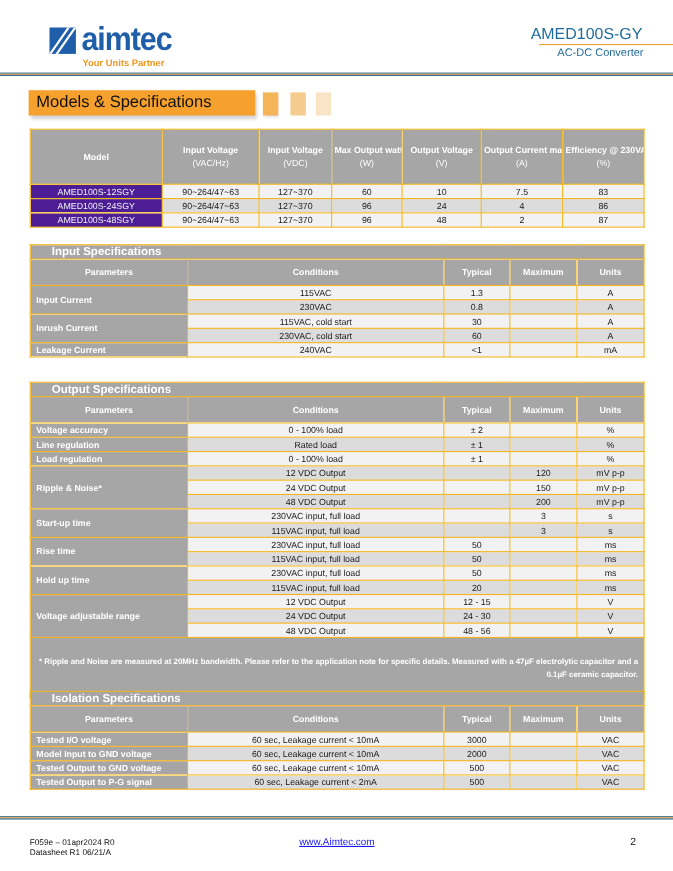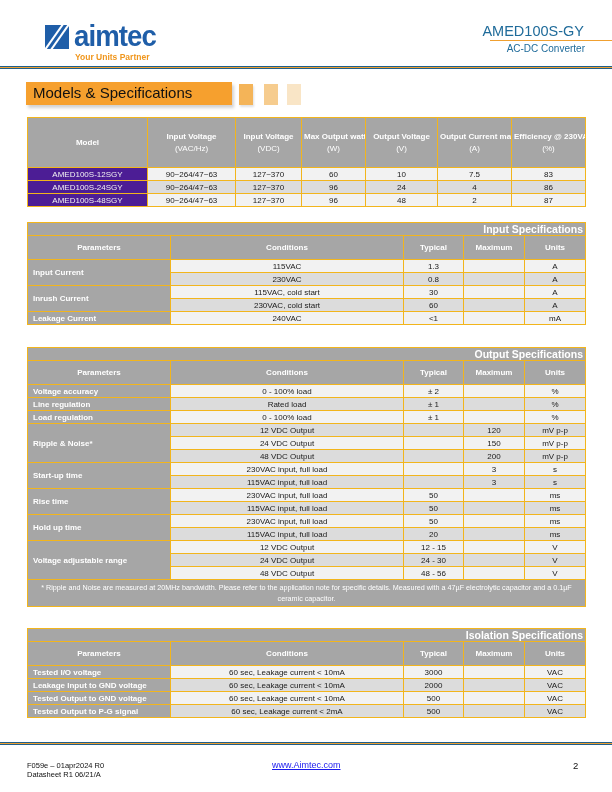--- a/index.html
+++ b/index.html
@@ -29,28 +29,28 @@
   .banner span { position: absolute; left: 7px; top: 2px; font-family: "Liberation Sans", sans-serif; font-size: 15px; color: #111; }
   .sq { position: absolute; top: 84px; width: 14px; height: 21px; }
   .sq1 { left: 239px; background: #f4b458; box-shadow: 1px 2px 2px rgba(0,0,0,0.12); }
   .sq2 { left: 264px; background: #f6cc8e; }
   .sq3 { left: 287px; background: #f9e5c6; }
 
   
   table { position: absolute; left: 27px; width: 558px; border-collapse: collapse; table-layout: fixed; font-family: "Liberation Sans", sans-serif; font-size: 8px; }
   td, th { border: 1px solid #f2b51c; text-align: center; vertical-align: middle; padding: 0 2px; line-height: 11px; white-space: nowrap; overflow: hidden; }
   th { background: #a6a6a6; color: #ffffff; font-weight: bold; }
-  .sect-title { background: #a6a6a6; color: #ffffff; font-weight: bold; text-align: right; font-size: 10.5px; padding-left: 4px; height: 22px; margin-left: 20px; }
+  .sect-title { background: #a6a6a6; color: #ffffff; font-weight: bold; text-align: left; font-size: 10.5px; padding-left: 19px; height: 22px; margin-left: 20px; }
   .param { background: #a6a6a6; color: #ffffff; font-weight: bold; text-align: left; padding-left: 5px; }
   .r-a td.v { background: #f2f2f2; }
   .r-b td.v { background: #dcdcdc; }
   .model-cell { background: #4c1d95; color: #f2f2f2; }
   .hdr-row th { height: 24px; }
   .sub { font-weight: normal; }
-  .note { background: #a6a6a6; color: #ffffff; text-align: center; white-space: normal; padding: 2px 5px; line-height: 11px; font-weight: normal; font-size: 7.2px; }
+  .note { background: #a6a6a6; color: #ffffff; text-align: right; white-space: normal; padding: 16px 5px; line-height: 11px; font-weight: bold; font-size: 7.2px; }
 
   #t-models { top: 117px; }
   #t-models .mh th { height: 50px; line-height: 12px; }
   #t-models td { height: 13px; }
 
   #t-input { top: 222px; }
   #t-input td { height: 13px; }
 
   #t-output { top: 347px; }
   #t-output td { height: 13px; }
@@ -359,21 +359,21 @@
         <th>Units</th>
       </tr>
       <tr class="r-a">
         <td class="param" rowspan="1">Tested I/O voltage</td>
         <td class="v">60 sec, Leakage current &lt; 10mA</td>
         <td class="v">3000</td>
         <td class="v"></td>
         <td class="v">VAC</td>
       </tr>
       <tr class="r-b">
-        <td class="param" rowspan="1">Leakage Input to GND voltage</td>
+        <td class="param" rowspan="1">Model Input to GND voltage</td>
         <td class="v">60 sec, Leakage current &lt; 10mA</td>
         <td class="v">2000</td>
         <td class="v"></td>
         <td class="v">VAC</td>
       </tr>
       <tr class="r-a">
         <td class="param" rowspan="1">Tested Output to GND voltage</td>
         <td class="v">60 sec, Leakage current &lt; 10mA</td>
         <td class="v">500</td>
         <td class="v"></td>

